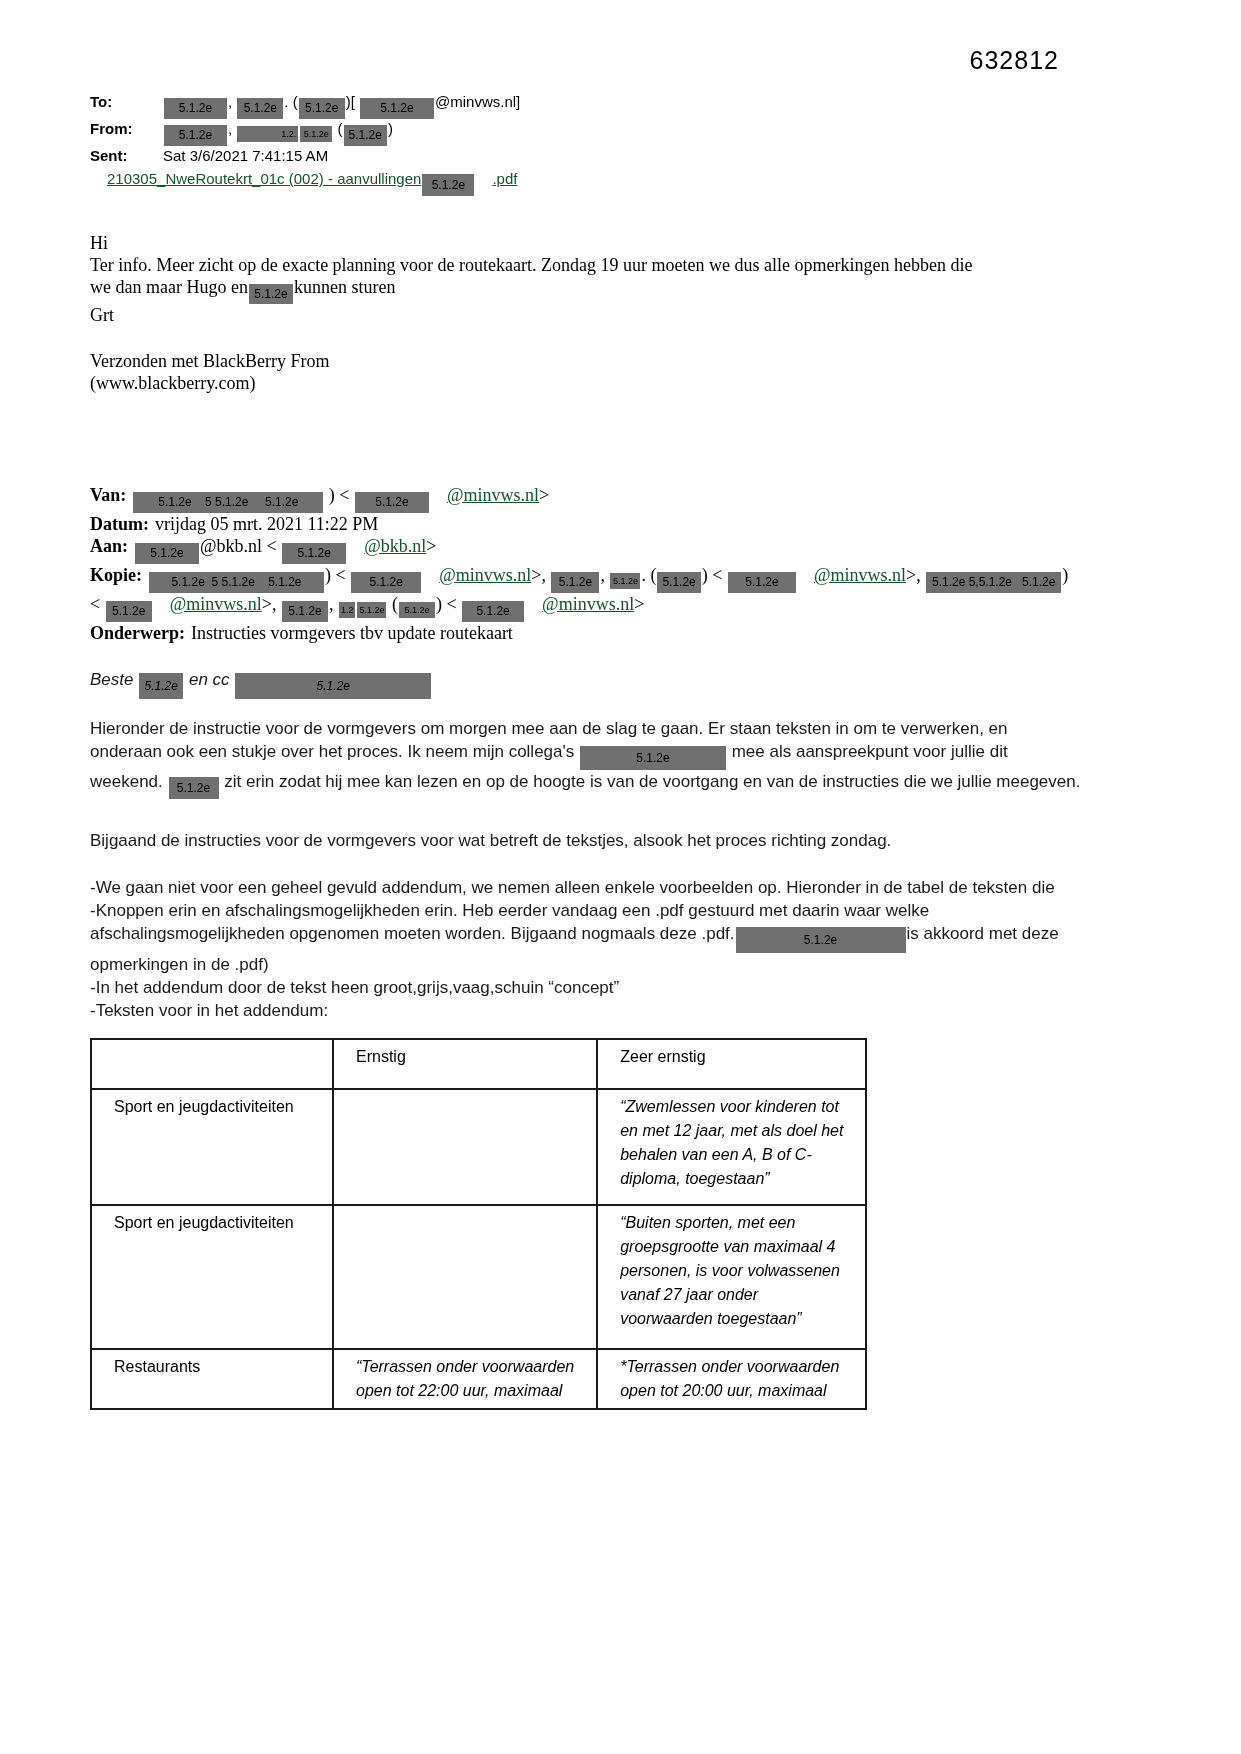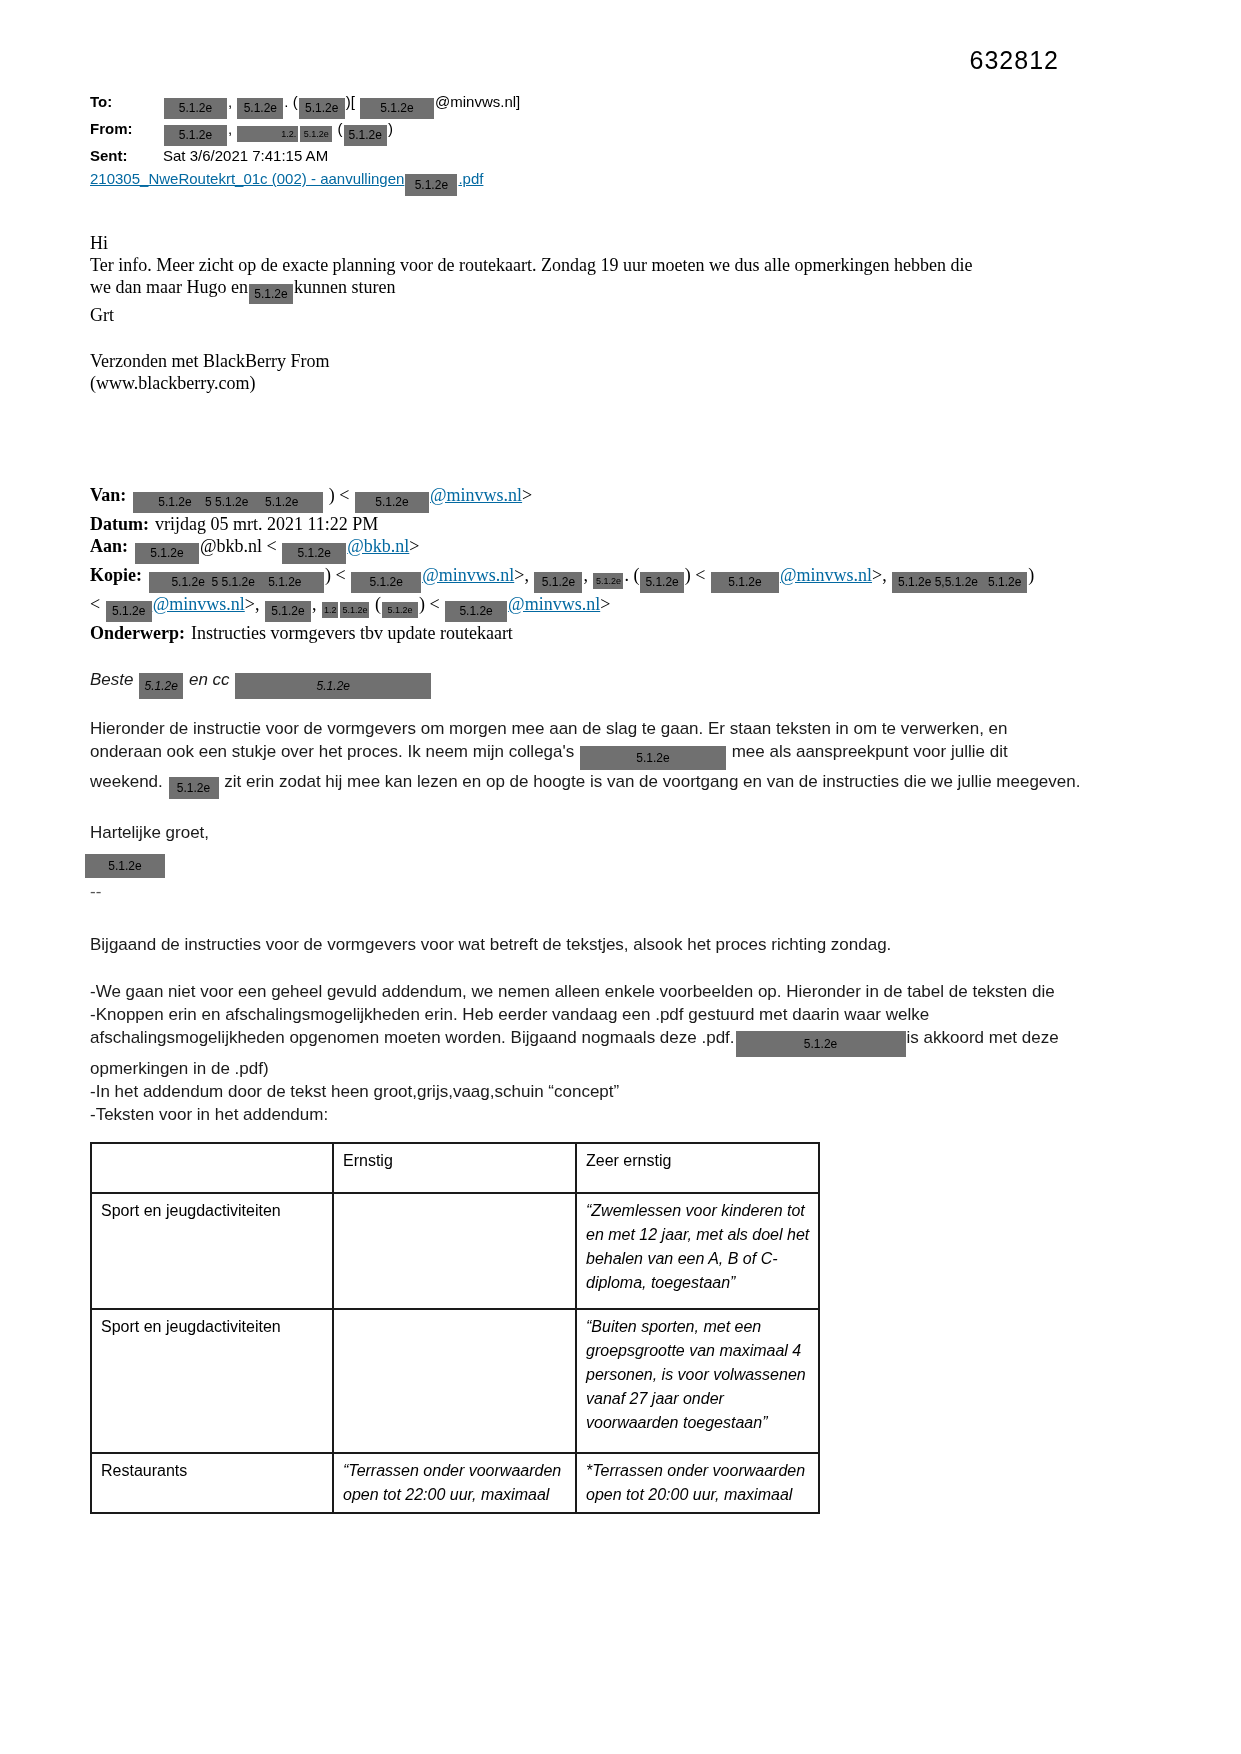--- a/index.html
+++ b/index.html
@@ -15,21 +15,21 @@
     font-family:"Liberation Sans",sans-serif;
   }
   
   .hdr1{font-size:15px;line-height:19px;color:#000;}
   .hdr1 .hrow{white-space:nowrap;}
   .hlabel{display:inline-block;width:73px;font-weight:bold;vertical-align:top;}
   .hval{display:inline;}
   .hval.ind{margin-left:78px;}
   .attach{margin-top:3px;line-height:22px;}
   
-  a.lnk{color:#0369a1;text-decoration:underline;cursor:pointer;}
+  a.lnk{color:#14532d;text-decoration:underline;cursor:pointer;margin-left:17px;}
   
   .redact{
     display:inline-block;background:#707070;color:#000000;
     font-family:"Liberation Sans",sans-serif;font-size:12px;font-weight:normal;
     text-align:center;height:21px;line-height:21px;padding:0 5px;margin:0 1px;
     vertical-align:-5px;box-sizing:border-box;white-space:pre;
   }
   .redact.small{font-size:9px;height:16px;line-height:16px;vertical-align:-3px;padding:0 2px;}
   
   .serif{font-family:"Liberation Serif","DejaVu Serif",serif;font-size:18px;line-height:22px;color:#000;}
@@ -47,21 +47,21 @@
   .dashes{margin-top:2px;color:#555;}
   .bijgaand{margin-top:30px;}
   .bullets{margin-top:24px;}
   
   table.addendum{
     border-collapse:collapse;margin-top:16px;table-layout:fixed;
     font-family:"Liberation Sans","DejaVu Sans",sans-serif;font-size:16px;color:#000;
   }
   table.addendum td{
     border:2px solid #1a1a1a;vertical-align:top;
-    padding:5px 9px;line-height:24px;overflow:hidden;
+    padding:5px 22px;line-height:24px;overflow:hidden;
   }
   table.addendum col.c0{width:242px;}
   table.addendum col.c1{width:243px;}
   table.addendum col.c2{width:241px;}
   table.addendum tr.hd td{height:38px;}
   table.addendum tr.r1 td{height:104px;}
   table.addendum tr.r2 td{height:132px;}
   table.addendum tr.r3 td{height:36px;}
   td .cline{white-space:nowrap;}
   td.quote{font-style:italic;}
@@ -108,25 +108,20 @@
   </div>
 
   <div class="sans beste">Beste <span class="redact" style="min-width: 44px; height: 26px; line-height: 26px;">5.1.2e</span> en cc <span class="redact" style="min-width: 196px; height: 26px; line-height: 26px;">5.1.2e</span></div>
 
   <div class="sans para1">
       <div class="line">Hieronder de instructie voor de vormgevers om morgen mee aan de slag te gaan. Er staan teksten in om te verwerken, en</div>
       <div class="line">onderaan ook een stukje over het proces. Ik neem mijn collega's <span class="redact" style="min-width: 146px; height: 24px; line-height: 24px;">5.1.2e</span> mee als aanspreekpunt voor jullie dit</div>
       <div class="line">weekend. <span class="redact" style="min-width: 50px; height: 22px; line-height: 22px;">5.1.2e</span> zit erin zodat hij mee kan lezen en op de hoogte is van de voortgang en van de instructies die we jullie meegeven.</div>
     </div>
 
-  <div class="sans groetblk">
-    <div>Hartelijke groet,</div>
-    <div class="sigline"><span class="redact" style="min-width: 80px; height: 24px; line-height: 24px;">5.1.2e</span></div>
-    <div class="dashes">--</div>
-  </div>
 
   <div class="sans bijgaand">Bijgaand de instructies voor de vormgevers voor wat betreft de tekstjes, alsook het proces richting zondag.</div>
 
   <div class="sans bullets">
       <div class="line">-We gaan niet voor een geheel gevuld addendum, we nemen alleen enkele voorbeelden op. Hieronder in de tabel de teksten die</div>
       <div class="line">-Knoppen erin en afschalingsmogelijkheden erin. Heb eerder vandaag een .pdf gestuurd met daarin waar welke</div>
       <div class="line">afschalingsmogelijkheden opgenomen moeten worden. Bijgaand nogmaals deze .pdf.<span class="redact" style="min-width: 170px; height: 26px; line-height: 26px;">5.1.2e</span>is akkoord met deze</div>
       <div class="line">opmerkingen in de .pdf)</div>
       <div class="line">-In het addendum door de tekst heen groot,grijs,vaag,schuin “concept”</div>
       <div class="line">-Teksten voor in het addendum:</div>

